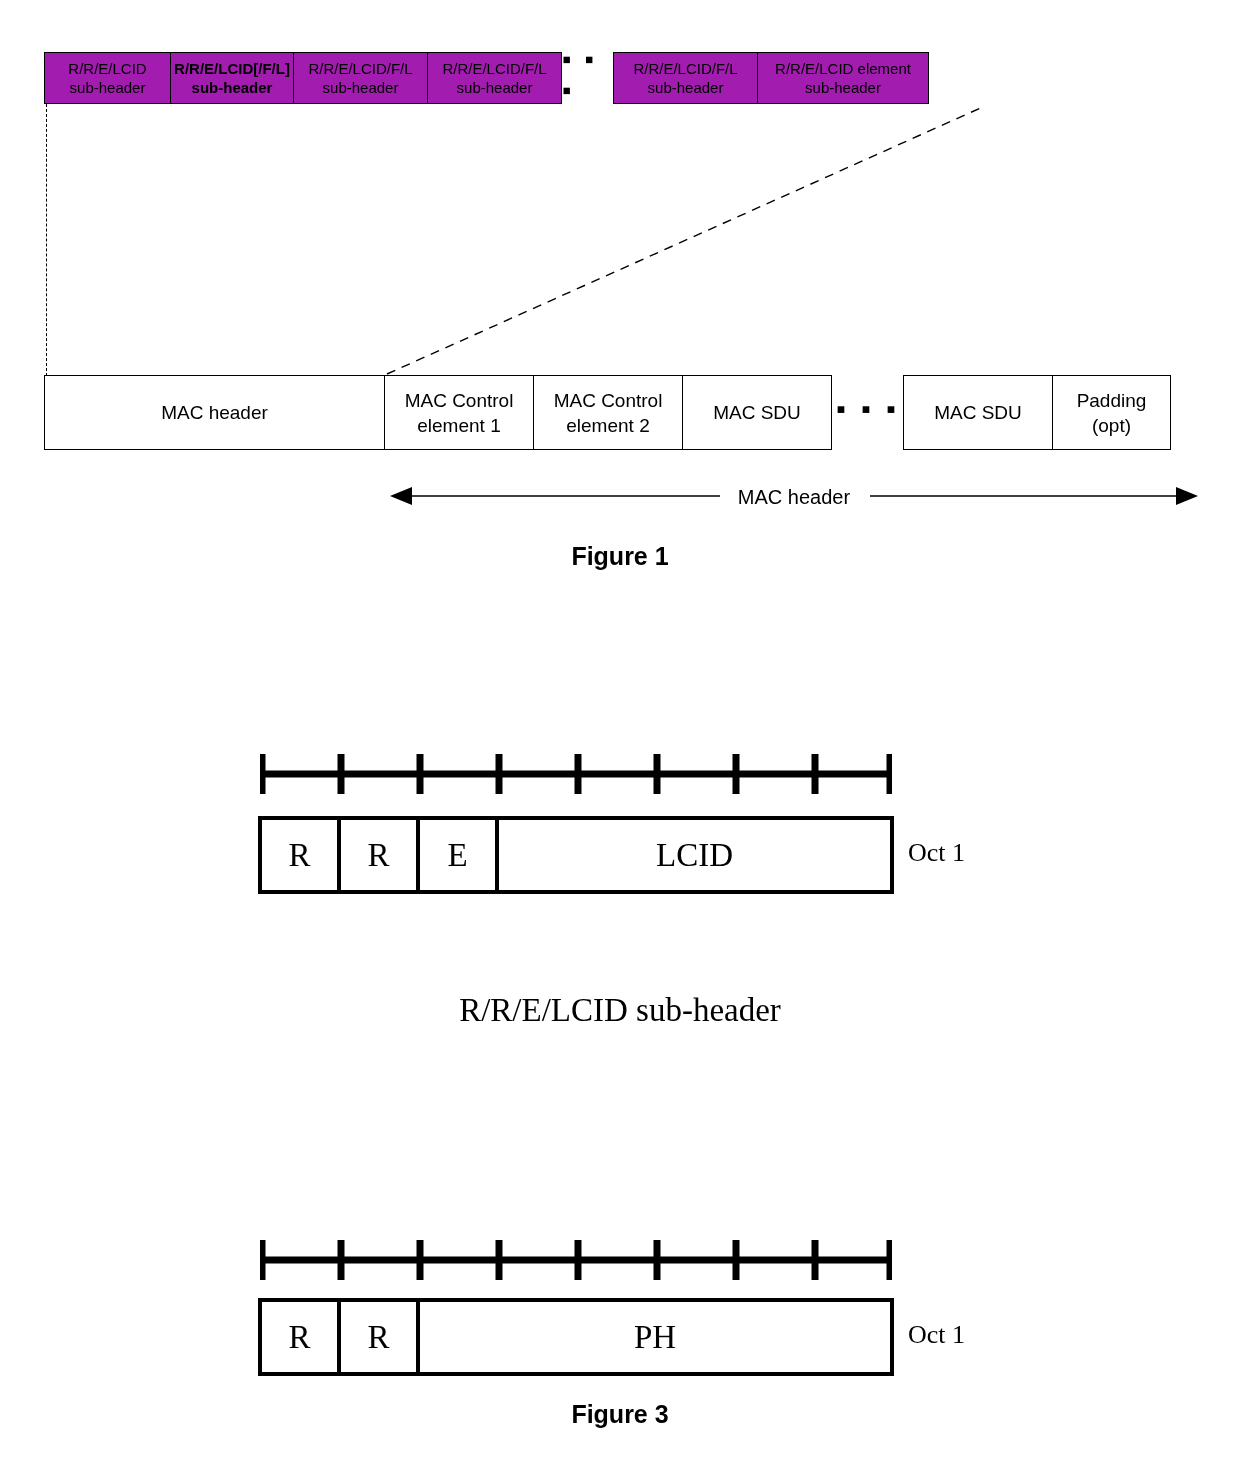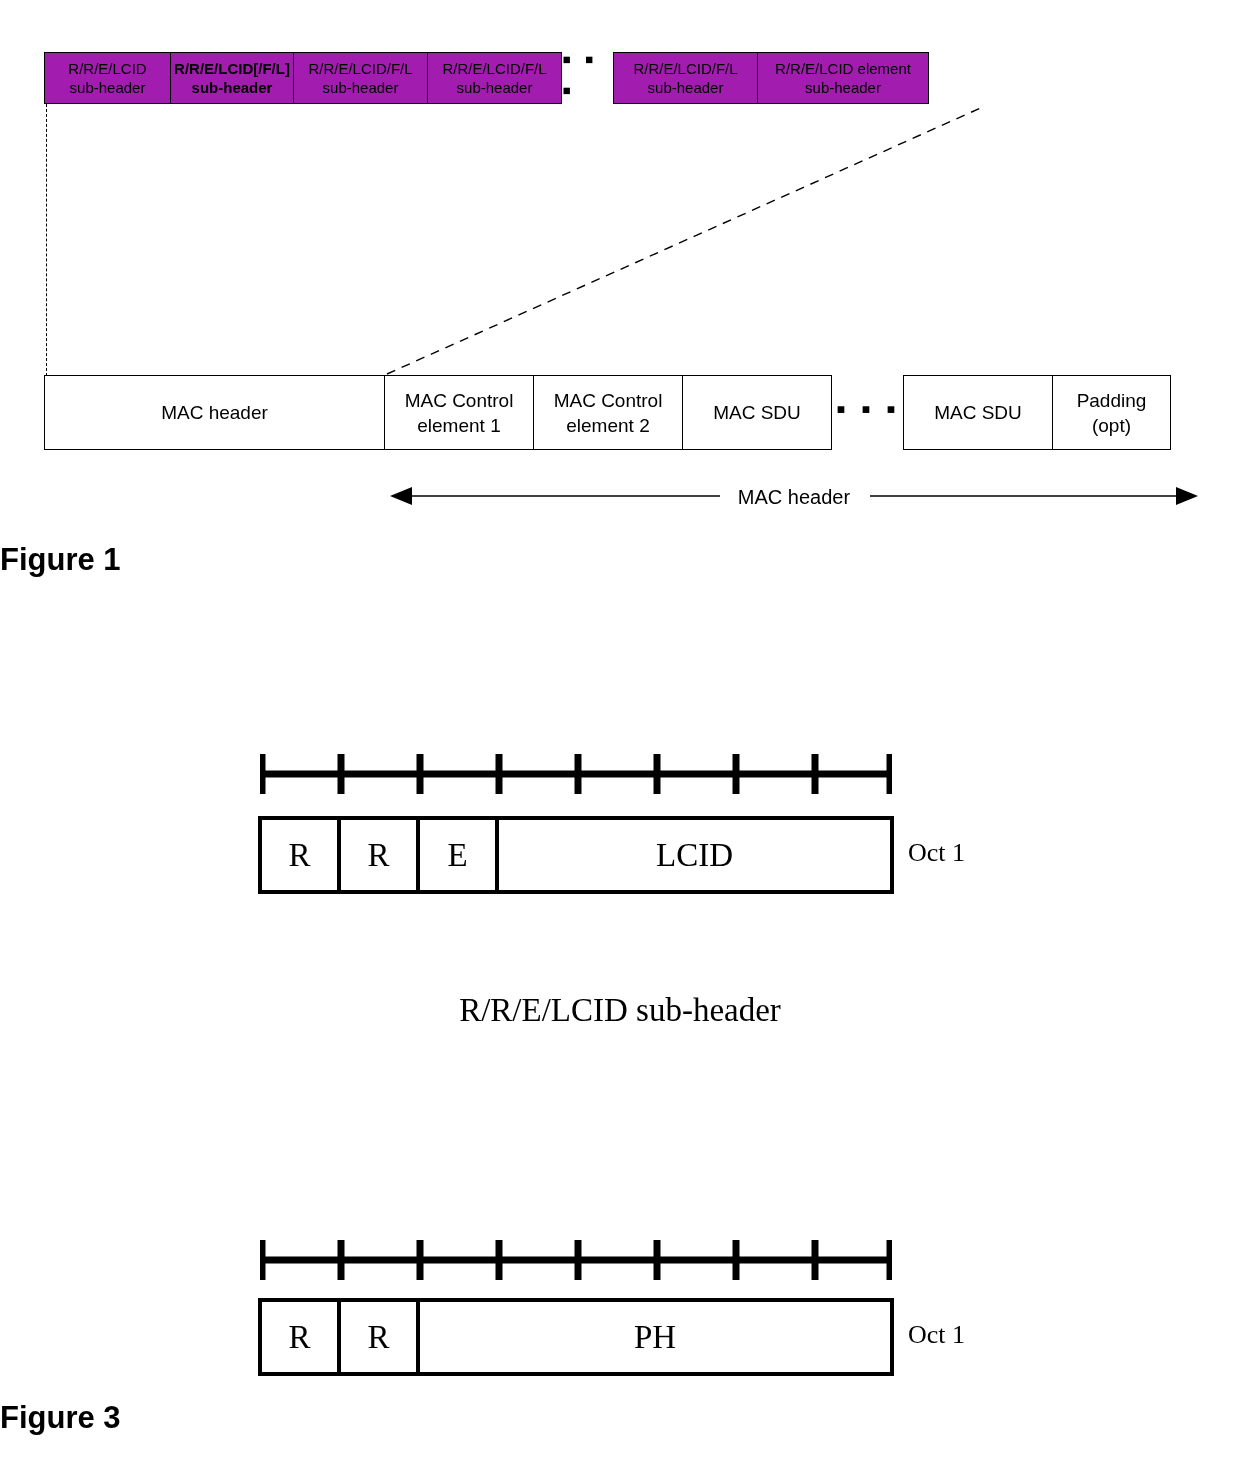--- a/index.html
+++ b/index.html
@@ -71,22 +71,23 @@
     position: absolute;
     border-left: 1px dashed #000;
     width: 0;
   }
 
   
   .measure { position: absolute; left: 390px; top: 482px; width: 808px; height: 30px; }
 
   .fig-caption {
     position: absolute;
-    font-size: 31px;
+    font-size: 25px;
     font-weight: bold;
+    text-align: center;
     width: 100%;
     left: 0;
     font-family: "Liberation Sans", sans-serif;
   }
 
   
   .bitfig { position: absolute; left: 0; width: 1240px; }
   .ruler { position: absolute; left: 260px; width: 632px; height: 44px; }
   .fieldrow {
     position: absolute;

